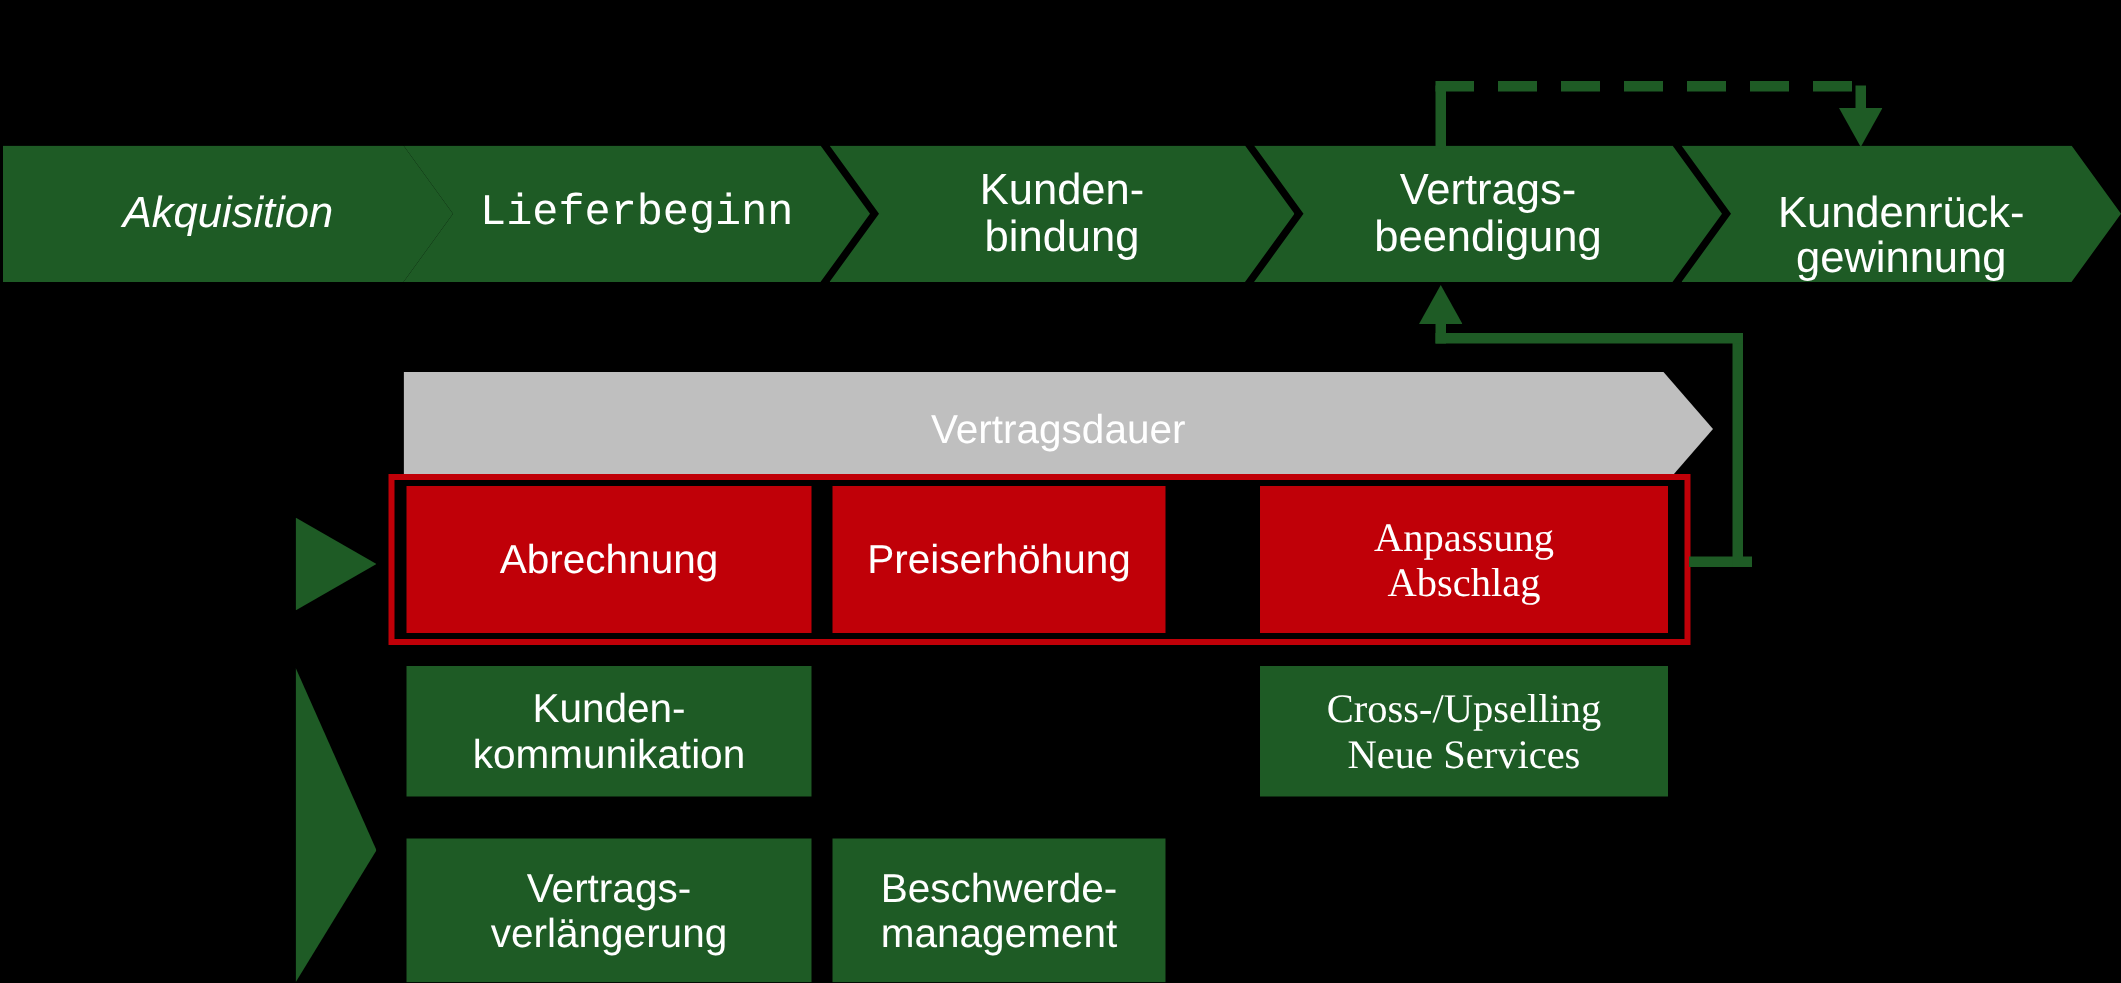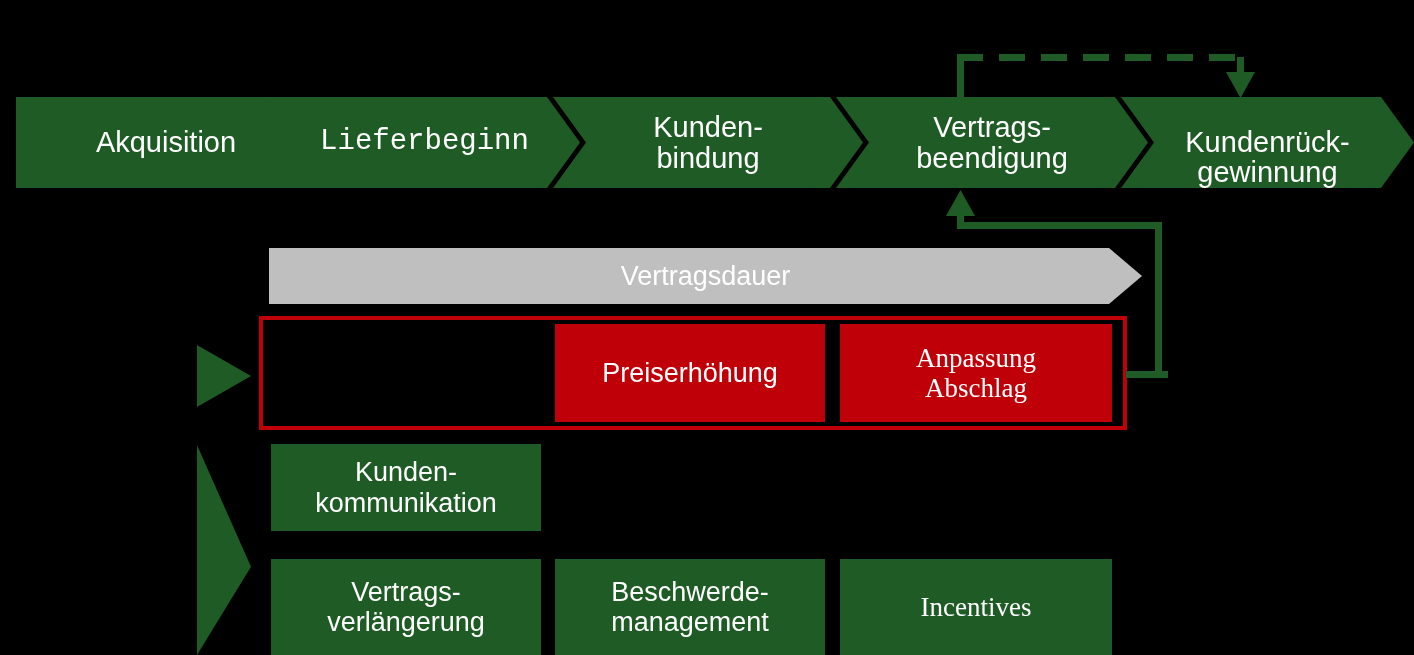--- a/index.html
+++ b/index.html
@@ -28,21 +28,21 @@
   .chev.mid{
     clip-path:polygon(0 0, calc(100% - 33px) 0, 100% 50%, calc(100% - 33px) 100%, 0 100%, 33px 50%);
   }
   .chev.first{
     clip-path:polygon(0 0, calc(100% - 33px) 0, 100% 50%, calc(100% - 33px) 100%, 0 100%);
   }
 
   
   .duration{
     position:absolute;
-    left:269px;top:248px;width:873px;height:56px;
+    left:269px;top:248px;width:873px;height:76px;
     background:#bfbfbf;
     clip-path:polygon(0 0, calc(100% - 33px) 0, 100% 50%, calc(100% - 33px) 100%, 0 100%);
     display:flex;align-items:center;justify-content:center;
     color:#fff;font-size:27px;
   }
 
   
   .redframe{
     position:absolute;
     left:259px;top:316px;width:868px;height:114px;
@@ -59,21 +59,21 @@
     white-space:pre-line;
     line-height:1.12;
     box-sizing:border-box;
     padding:2px 5px;
   }
   .box.red{background:#c00008;font-size:27px;}
   .box.green{background:#1e5b25;font-size:27px;}
 
   
   .c1{left:271px;width:270px;}
-  .c2{left:555px;width:270px;}
+  .c2{left:555px;width:222px;}
   .c3{left:840px;width:272px;font-family:Liberation Serif, serif;}
 
   .r-red{top:324px;height:98px;}
   .r-g1{top:444px;height:87px;}
   .r-g2{top:559px;height:96px;}
 
   
   .tri{
     position:absolute;
     background:#1e5b25;
@@ -136,21 +136,21 @@
     left:946px;top:190px;width:29px;height:26px;
     background:#1e5b25;
     clip-path:polygon(50% 0, 100% 100%, 0 100%);
   }
 </style>
 </head>
 <body>
 
 <div id="stage">
 
-  <div class="chev first" style="left:16px;width:300px;">
+  <div class="chev first" style="left:2px;width:300px;font-style:italic;">
     <span class="lbl">Akquisition</span>
   </div>
 
   <div class="chev mid" style="left:269px;width:311px;font-family:Liberation Mono, monospace;">
     <span class="lbl">Lieferbeginn</span>
   </div>
 
   <div class="chev mid" style="left:553px;width:310px;">
     <span class="lbl">Kunden-
 bindung</span>
@@ -173,43 +173,47 @@
 
   <div class="duration">
     <span>Vertragsdauer</span>
   </div>
 
   <div class="tri small"></div>
   <div class="tri big"></div>
 
   <div class="redframe"></div>
 
+  <div class="box red c1 r-red">
+    <span>Abrechnung</span>
+  </div>
   <div class="box red c2 r-red">
     <span>Preiserhöhung</span>
   </div>
   <div class="box red c3 r-red">
     <span>Anpassung
 Abschlag</span>
   </div>
 
   <div class="box green c1 r-g1">
     <span>Kunden-
 kommunikation</span>
   </div>
+  <div class="box green c3 r-g1">
+    <span>Cross-/Upselling
+Neue Services</span>
+  </div>
 
   <div class="box green c1 r-g2">
     <span>Vertrags-
 verlängerung</span>
   </div>
   <div class="box green c2 r-g2">
     <span>Beschwerde-
 management</span>
-  </div>
-  <div class="box green c3 r-g2">
-    <span>Incentives</span>
   </div>
 
   <div class="sol-h-bottom"></div>
   <div class="sol-v-right"></div>
   <div class="sol-h-top"></div>
   <div class="sol-v-left"></div>
   <div class="sol-arrow-head"></div>
 
 </div>
 

